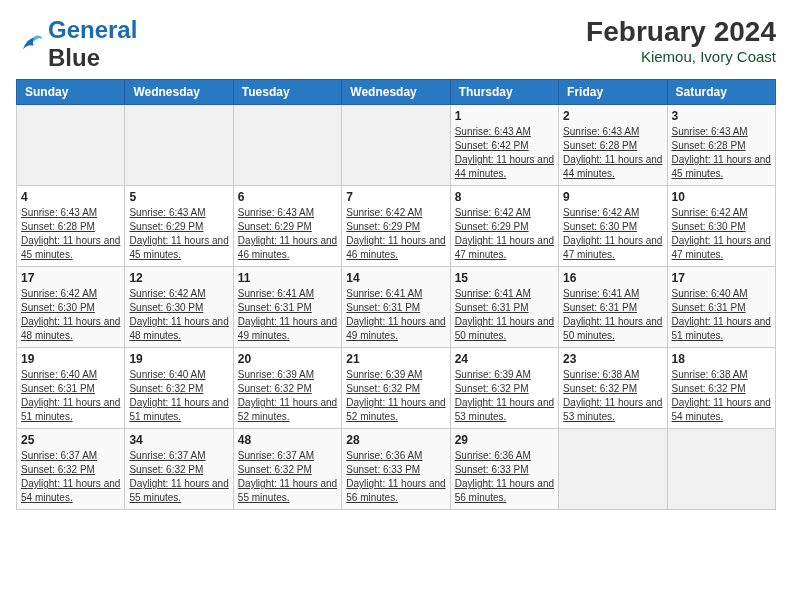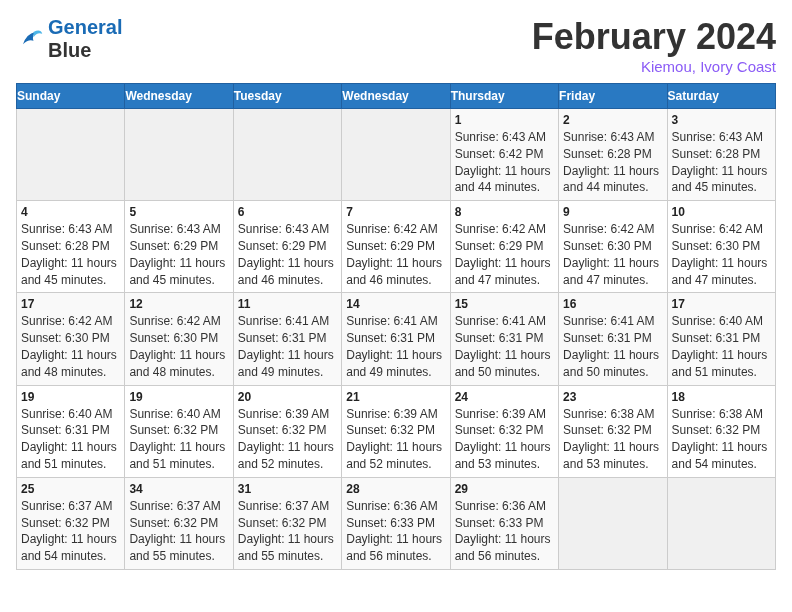--- a/index.html
+++ b/index.html
@@ -20,74 +20,75 @@
       display: flex;
       align-items: center;
       gap: 4px;
     }
     .logo-bird {
       width: 28px;
       height: 28px;
     }
     .title-block { text-align: right; }
     .main-title {
-      font-size: 36px;
+      font-size: 28px;
       font-weight: bold;
       color: #333;
     }
     .subtitle {
       font-size: 15px;
-      color: #8b5cf6;
+      color: #14532d;
     }
     table {
       width: 100%;
       border-collapse: collapse;
       font-size: 11px;
     }
     thead tr th {
       background: #2979c2;
       color: #fff;
-      padding: 5px 0;
+      padding: 5px 8px;
       text-align: left;
       font-size: 12px;
       border: 1px solid #2060a0;
     }
     tbody tr td {
       border: 1px solid #ccc;
       padding: 4px 4px 4px 4px;
       vertical-align: top;
       width: calc(100% / 7);
       height: 80px;
     }
     tbody tr:nth-child(odd) td { background: #f9f9f9; }
     tbody tr:nth-child(even) td { background: #fff; }
     .day-num {
       font-weight: bold;
       font-size: 12px;
       margin-bottom: 2px;
       color: #222;
     }
     .day-info {
-      font-size: 12px;
+      font-size: 10px;
       color: #333;
       line-height: 1.4;
+      text-decoration: underline;
     }
     .empty { background: #f0f0f0 !important; }
   </style>
 </head>
 <body>
 
 <div class="header">
   <div class="logo">
     <svg class="logo-bird" viewBox="0 0 32 32" xmlns="http://www.w3.org/2000/svg">
       <path d="M8 22 Q12 10 22 8 Q18 14 20 18 Q14 16 8 22Z" fill="#1a6bb5"></path>
       <path d="M20 8 Q28 4 30 10 Q24 8 20 14 Q20 10 20 8Z" fill="#4db6e8"></path>
     </svg>
     <div>
-      <div style="font-size:20px;font-weight:bold;color:#333;line-height:1.15;">
+      <div style="font-size:24px;font-weight:bold;color:#333;line-height:1.15;">
         <span style="color:#1a6bb5;">General</span><br>
         <span>Blue</span>
       </div>
     </div>
   </div>
   <div class="title-block">
     <div class="main-title">February 2024</div>
     <div class="subtitle">Kiemou, Ivory Coast</div>
   </div>
 </div>
@@ -216,21 +217,21 @@
       <tr>
         <td>
           <div class="day-num">25</div>
           <div class="day-info"><span>Sunrise: 6:37 AM</span><br><span>Sunset: 6:32 PM</span><br><span>Daylight: 11 hours and 54 minutes.</span></div>
         </td>
         <td>
           <div class="day-num">34</div>
           <div class="day-info"><span>Sunrise: 6:37 AM</span><br><span>Sunset: 6:32 PM</span><br><span>Daylight: 11 hours and 55 minutes.</span></div>
         </td>
         <td>
-          <div class="day-num">31</div>
+          <div class="day-num">48</div>
           <div class="day-info"><span>Sunrise: 6:37 AM</span><br><span>Sunset: 6:32 PM</span><br><span>Daylight: 11 hours and 55 minutes.</span></div>
         </td>
         <td>
           <div class="day-num">28</div>
           <div class="day-info"><span>Sunrise: 6:36 AM</span><br><span>Sunset: 6:33 PM</span><br><span>Daylight: 11 hours and 56 minutes.</span></div>
         </td>
         <td>
           <div class="day-num">29</div>
           <div class="day-info"><span>Sunrise: 6:36 AM</span><br><span>Sunset: 6:33 PM</span><br><span>Daylight: 11 hours and 56 minutes.</span></div>
         </td>

